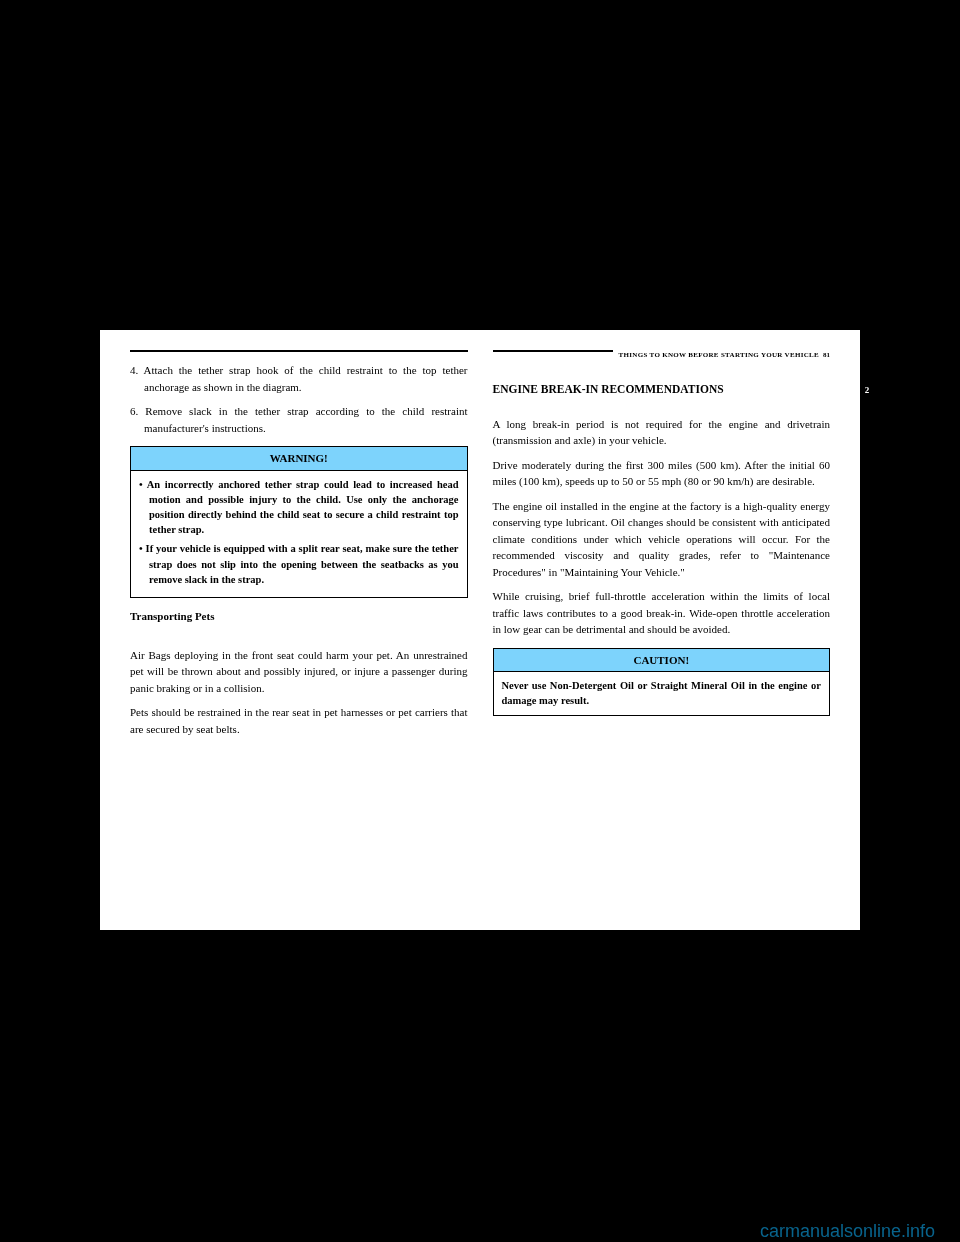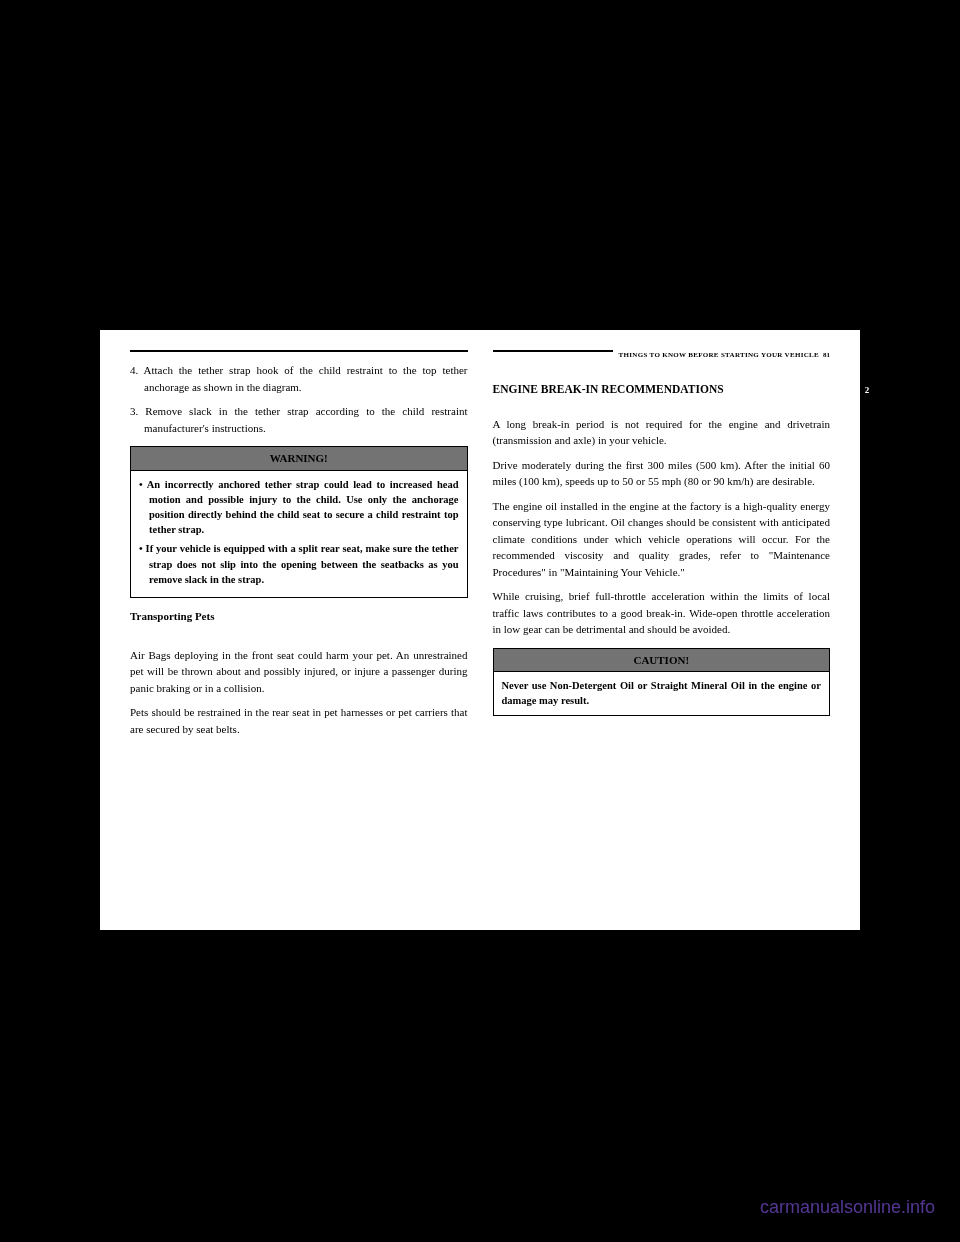--- a/index.html
+++ b/index.html
@@ -69,21 +69,21 @@
     margin-bottom: 8px;
     text-align: justify;
     padding-left: 14px;
     text-indent: -14px;
   }
   .callout {
     border: 1.5px solid #000;
     margin: 10px 0;
   }
   .callout-header {
-    background: #737373;
+    background: #7dd3fc;
     text-align: center;
     font-weight: bold;
     padding: 3px 0;
     font-size: 11px;
     border-bottom: 1.5px solid #000;
   }
   .callout-body {
     padding: 6px 8px;
     text-align: justify;
     font-size: 10.5px;
@@ -114,44 +114,44 @@
   }
   .caution-body {
     padding: 6px 8px;
     font-weight: bold;
     font-size: 10.5px;
     line-height: 1.45;
     text-align: justify;
   }
   .watermark {
     position: absolute;
-    bottom: 24px;
+    bottom: 0;
     right: 25px;
-    color: #8b5cf6;
+    color: #0ea5e9;
     font-family: Arial, sans-serif;
     font-size: 18px;
     opacity: 0.6;
   }
   .left-header-line {
     height: 2px;
     background: #000;
     margin-bottom: 10px;
   }
 </style>
 </head>
 <body>
 
 <div class="page">
   <div class="tab">2</div>
 
   <div class="col">
     <div class="left-header-line"></div>
     <ol>
       <li>4. Attach the tether strap hook of the child restraint to the top tether anchorage as shown in the diagram.</li>
-      <li>3. Remove slack in the tether strap according to the child restraint manufacturer's instructions.</li>
+      <li>6. Remove slack in the tether strap according to the child restraint manufacturer's instructions.</li>
     </ol>
 
     <div class="callout">
       <div class="callout-header">WARNING!</div>
       <div class="callout-body">
         <ul>
           <li>• An incorrectly anchored tether strap could lead to increased head motion and possible injury to the child. Use only the anchorage position directly behind the child seat to secure a child restraint top tether strap.</li>
           <li>• If your vehicle is equipped with a split rear seat, make sure the tether strap does not slip into the opening between the seatbacks as you remove slack in the strap.</li>
         </ul>
       </div>

